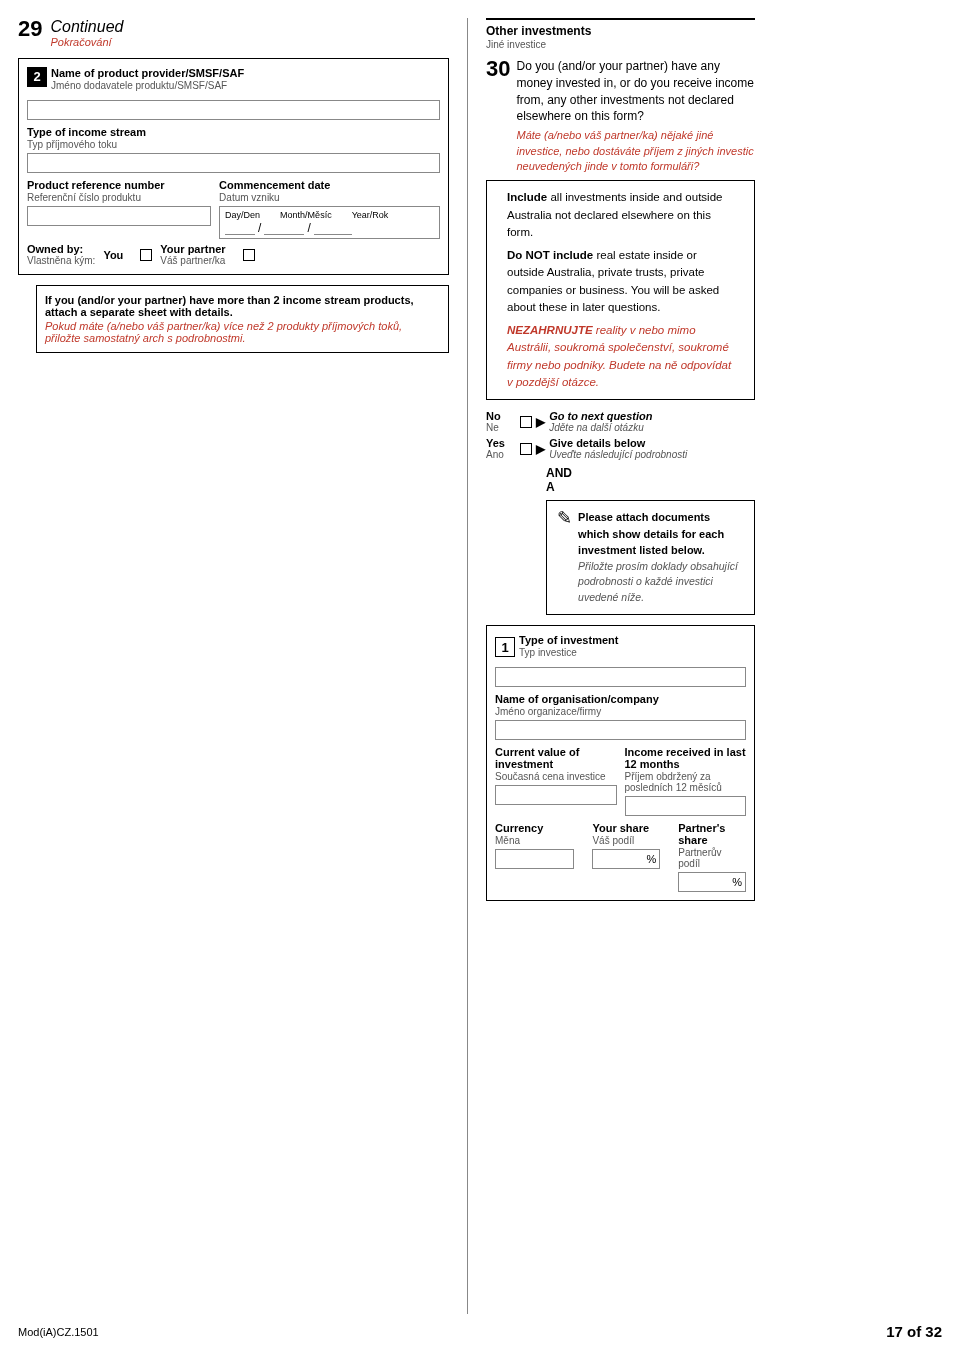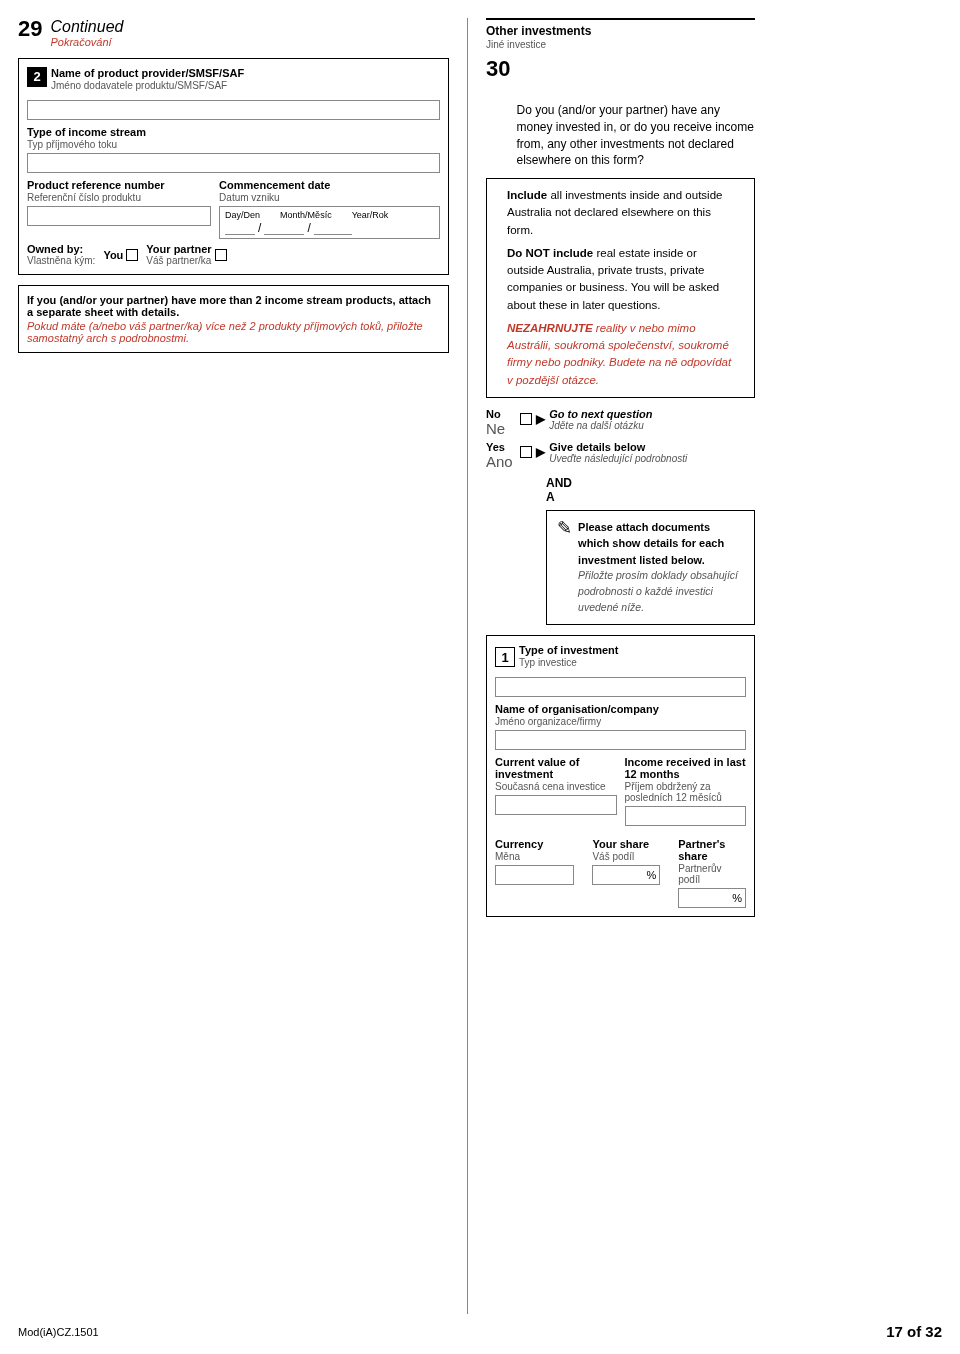--- a/index.html
+++ b/index.html
@@ -157,21 +157,21 @@
       font-size: 11px;
       font-weight: bold;
     }
     .owned-sublabel {
       font-size: 10px;
       color: #555;
     }
     .checkbox-group {
       display: flex;
       align-items: center;
-      gap: 3px;
+      gap: 17px;
     }
     .checkbox-box {
       width: 12px;
       height: 12px;
       border: 1.5px solid #000;
       display: inline-block;
       background: #fff;
     }
     .checkbox-label {
       font-size: 11px;
@@ -181,20 +181,21 @@
       font-size: 10px;
       color: #555;
     }
 
     
     .info-box {
       border: 1.5px solid #000;
       padding: 8px;
       margin-top: 8px;
       font-size: 11px;
+      margin-left: 18px;
     }
     .info-box-en {
       font-weight: bold;
       margin-bottom: 2px;
     }
     .info-box-cs {
       color: #c0392b;
       font-style: italic;
     }
 
@@ -219,21 +220,20 @@
     }
     .q30-num {
       font-size: 22px;
       font-weight: bold;
       line-height: 1;
       flex-shrink: 0;
     }
     .q30-text {
       font-size: 12px;
       line-height: 1.4;
-      margin-top: 44px;
     }
     .q30-text-en {
       margin-bottom: 3px;
     }
     .q30-text-cs {
       color: #c0392b;
       font-style: italic;
       font-size: 11px;
     }
 
@@ -266,21 +266,21 @@
     .option-label-col {
       width: 30px;
       display: flex;
       flex-direction: column;
     }
     .option-label-en {
       font-weight: bold;
       font-size: 11px;
     }
     .option-label-cs {
-      font-size: 15px;
+      font-size: 10px;
       color: #555;
     }
     .arrow {
       font-size: 12px;
       font-weight: bold;
     }
     .option-desc {
       font-size: 11px;
     }
     .option-desc-cs {
@@ -326,21 +326,21 @@
       display: flex;
       align-items: center;
       margin-bottom: 6px;
     }
 
     
     .share-row {
       display: flex;
       gap: 18px;
       align-items: flex-start;
-      margin-top: 12px;
+      margin-top: 6px;
     }
     .share-col {
       display: flex;
       flex-direction: column;
     }
     .pct-sign {
       padding: 0 3px;
       font-size: 11px;
     }
 
@@ -455,20 +455,21 @@
         <div class="info-box-cs">Pokud máte (a/nebo váš partner/ka) více než 2 produkty příjmových toků, přiložte samostatný arch s podrobnostmi.</div>
       </div>
     </div>
 
     <div class="right-col">
 
       <div class="q30-row">
         <div class="q30-num">30</div>
         <div>
           <div class="q30-text q30-text-en">Do you (and/or your partner) have any money invested in, or do you receive income from, any other investments not declared elsewhere on this form?</div>
+          <div class="q30-text q30-text-cs">Máte (a/nebo váš partner/ka) nějaké jiné investice, nebo dostáváte příjem z jiných investic neuvedených jinde v tomto formuláři?</div>
         </div>
       </div>
 
       <div class="include-box">
         <p>
           <span class="bold">Include</span><span> all investments inside and outside Australia not declared elsewhere on this form.</span>
         </p>
         <p>
           <span class="bold">Do NOT include</span><span> real estate inside or outside Australia, private trusts, private companies or business. You will be asked about these in later questions.</span>
         </p>

